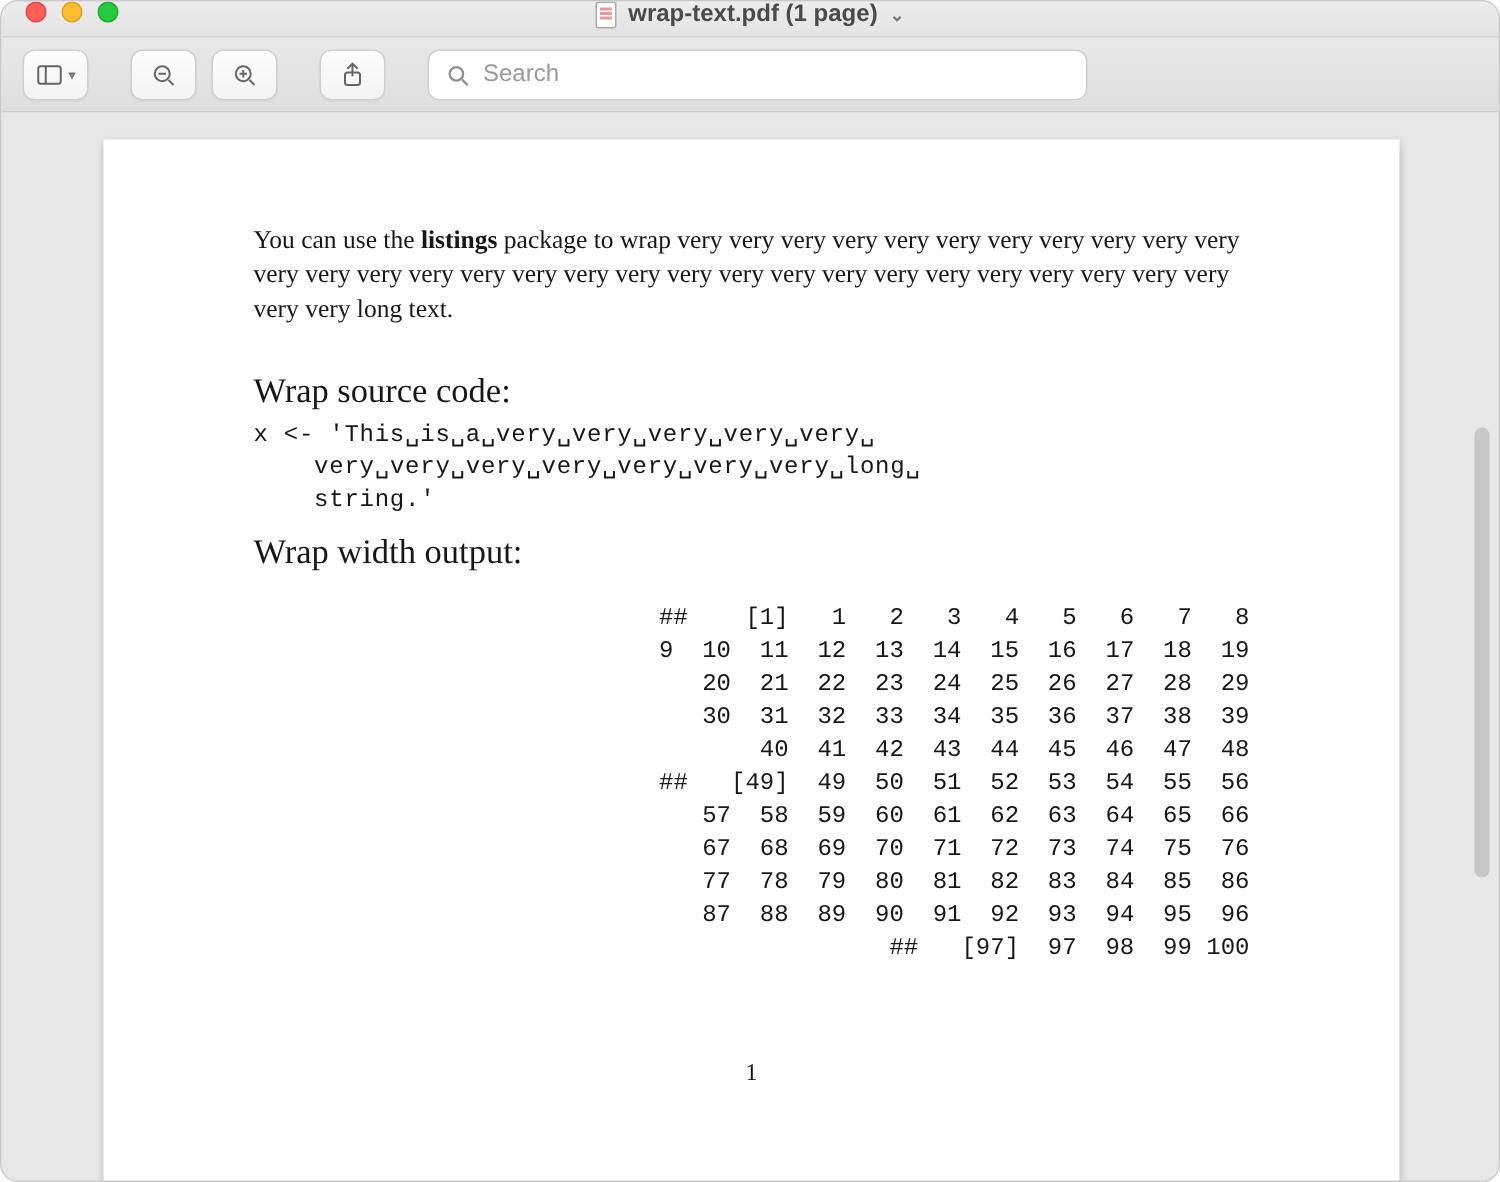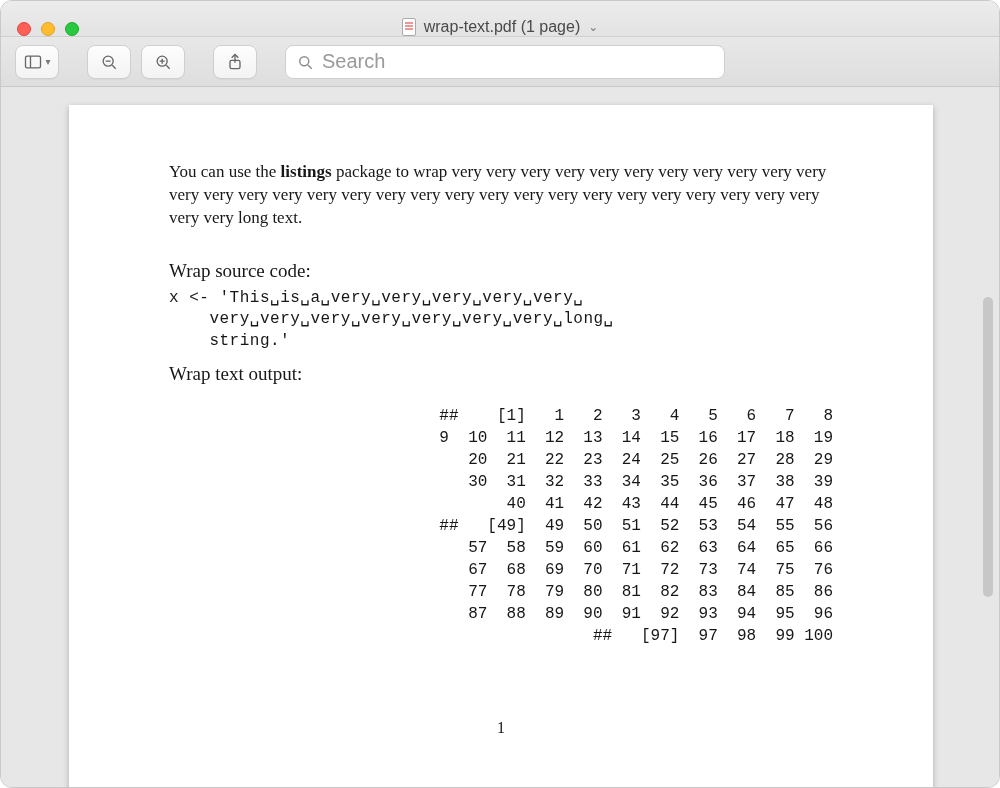--- a/index.html
+++ b/index.html
@@ -8,25 +8,26 @@
     width: 1000px; height: 788px;
     background: #ededed;
     border-radius: 12px;
     border: 1px solid #c9c9c9;
     display: flex; flex-direction: column;
     overflow: hidden;
     position: relative;
   }
   
   .titlebar {
-    height: 36px;
+    height: 24px;
     background: linear-gradient(#ececec,#e3e3e3);
     border-bottom: 1px solid #d0d0d0;
-    display: flex; align-items: flex-end;
+    display: flex; align-items: flex-start;
     position: relative;
+    font-weight: bold;
   }
   .traffic-lights { display: flex; gap: 10px; padding-left: 16px; }
   .tl { width: 14px; height: 14px; border-radius: 50%; }
   .tl.red { background: #ff5f57; border: 0.5px solid #e0443e; }
   .tl.yellow { background: #febc2e; border: 0.5px solid #dfa023; }
   .tl.green { background: #28c840; border: 0.5px solid #1aab29; }
   .title-center {
     position: absolute; left: 0; right: 0;
     display: flex; align-items: center; justify-content: center; gap: 8px;
     pointer-events: none;
@@ -65,21 +66,21 @@
   .btn .chev-sm { font-size: 10px; margin-left: 2px; color: #7a7a7a; }
   .toolbar-gap { width: 8px; }
   .search {
     flex: 0 0 440px;
     height: 34px; background: #fff;
     border: 1px solid #cfcfcf; border-radius: 8px;
     display: flex; align-items: center; padding: 0 10px; gap: 8px;
     color: #8e8e8e;
   }
   .search input {
-    border: none; outline: none; flex: 1; font-size: 20px; color: #737373;
+    border: none; outline: none; flex: 1; font-size: 16px; color: #737373;
     background: transparent;
   }
   .search input::placeholder { color: #9a9a9a; }
 
   
   .content-area {
     flex: 1; position: relative; background: #e7e7e7; overflow: hidden;
   }
   .page {
     position: absolute; left: 68px; top: 18px;
@@ -95,21 +96,21 @@
   }
   .scrolltrack {
     position: absolute; right: 2px; top: 0; bottom: 10px; width: 14px;
   }
 
   .serif { font-family: Georgia, "Times New Roman", serif; }
   .mono  { font-family: "Courier New", Courier, monospace; }
 
   .para { font-size: 17px; line-height: 1.35; margin-bottom: 30px; }
   .para .bold { font-weight: 700; }
-  .label { font-size: 19px; margin: 10px 0 6px; }
+  .label { font-size: 23px; margin: 10px 0 6px; }
   .code { font-size: 16px; line-height: 1.35; white-space: pre-wrap; letter-spacing: .5px; }
   .output { font-size: 16px; line-height: 1.38; white-space: pre; text-align: right; }
   .pageno { position: absolute; left: 0; right: 0; bottom: 68px; text-align: center; font-size: 16px; }
 </style>
 </head>
 <body>
 
 <div class="window">
 
   <div class="titlebar">
@@ -175,21 +176,21 @@
     <div class="page serif">
       <p class="para">
         <span>You can use the </span><span class="bold">listings</span><span> package to wrap very very very very very very very very very very very very very very very very very very very very very very very very very very very very very very very very long text.</span>
       </p>
 
       <p class="label">Wrap source code:</p>
       <pre class="code mono">x &lt;- 'This␣is␣a␣very␣very␣very␣very␣very␣
     very␣very␣very␣very␣very␣very␣very␣long␣
     string.'</pre>
 
-      <p class="label">Wrap text output:</p>
+      <p class="label">Wrap width output:</p>
       <div style="height:14px"></div>
       <pre class="output mono">##    [1]   1   2   3   4   5   6   7   8
      9  10  11  12  13  14  15  16  17  18  19
       20  21  22  23  24  25  26  27  28  29
     30  31  32  33  34  35  36  37  38  39
    40  41  42  43  44  45  46  47  48
 ##   [49]  49  50  51  52  53  54  55  56
     57  58  59  60  61  62  63  64  65  66
     67  68  69  70  71  72  73  74  75  76
     77  78  79  80  81  82  83  84  85  86

